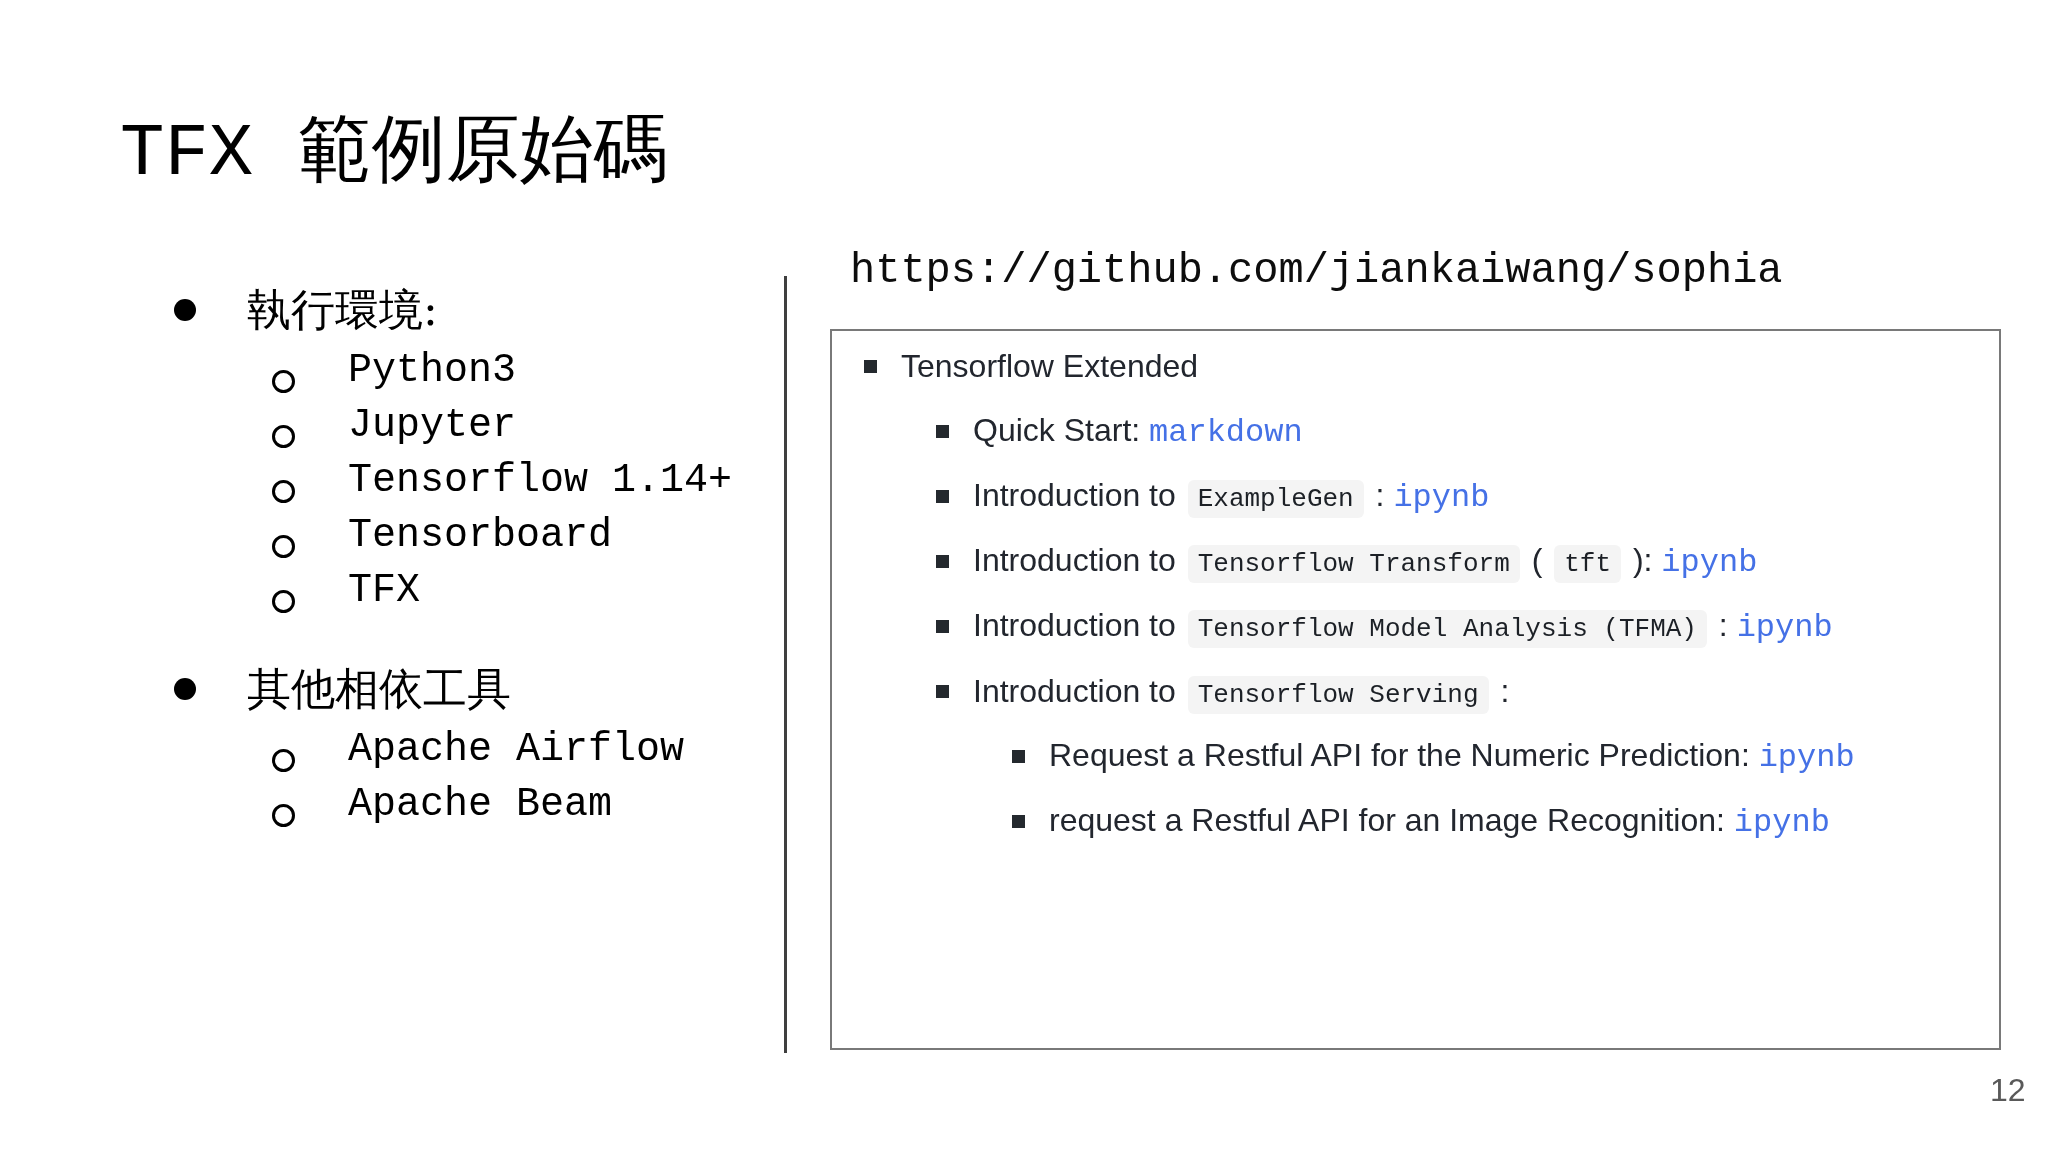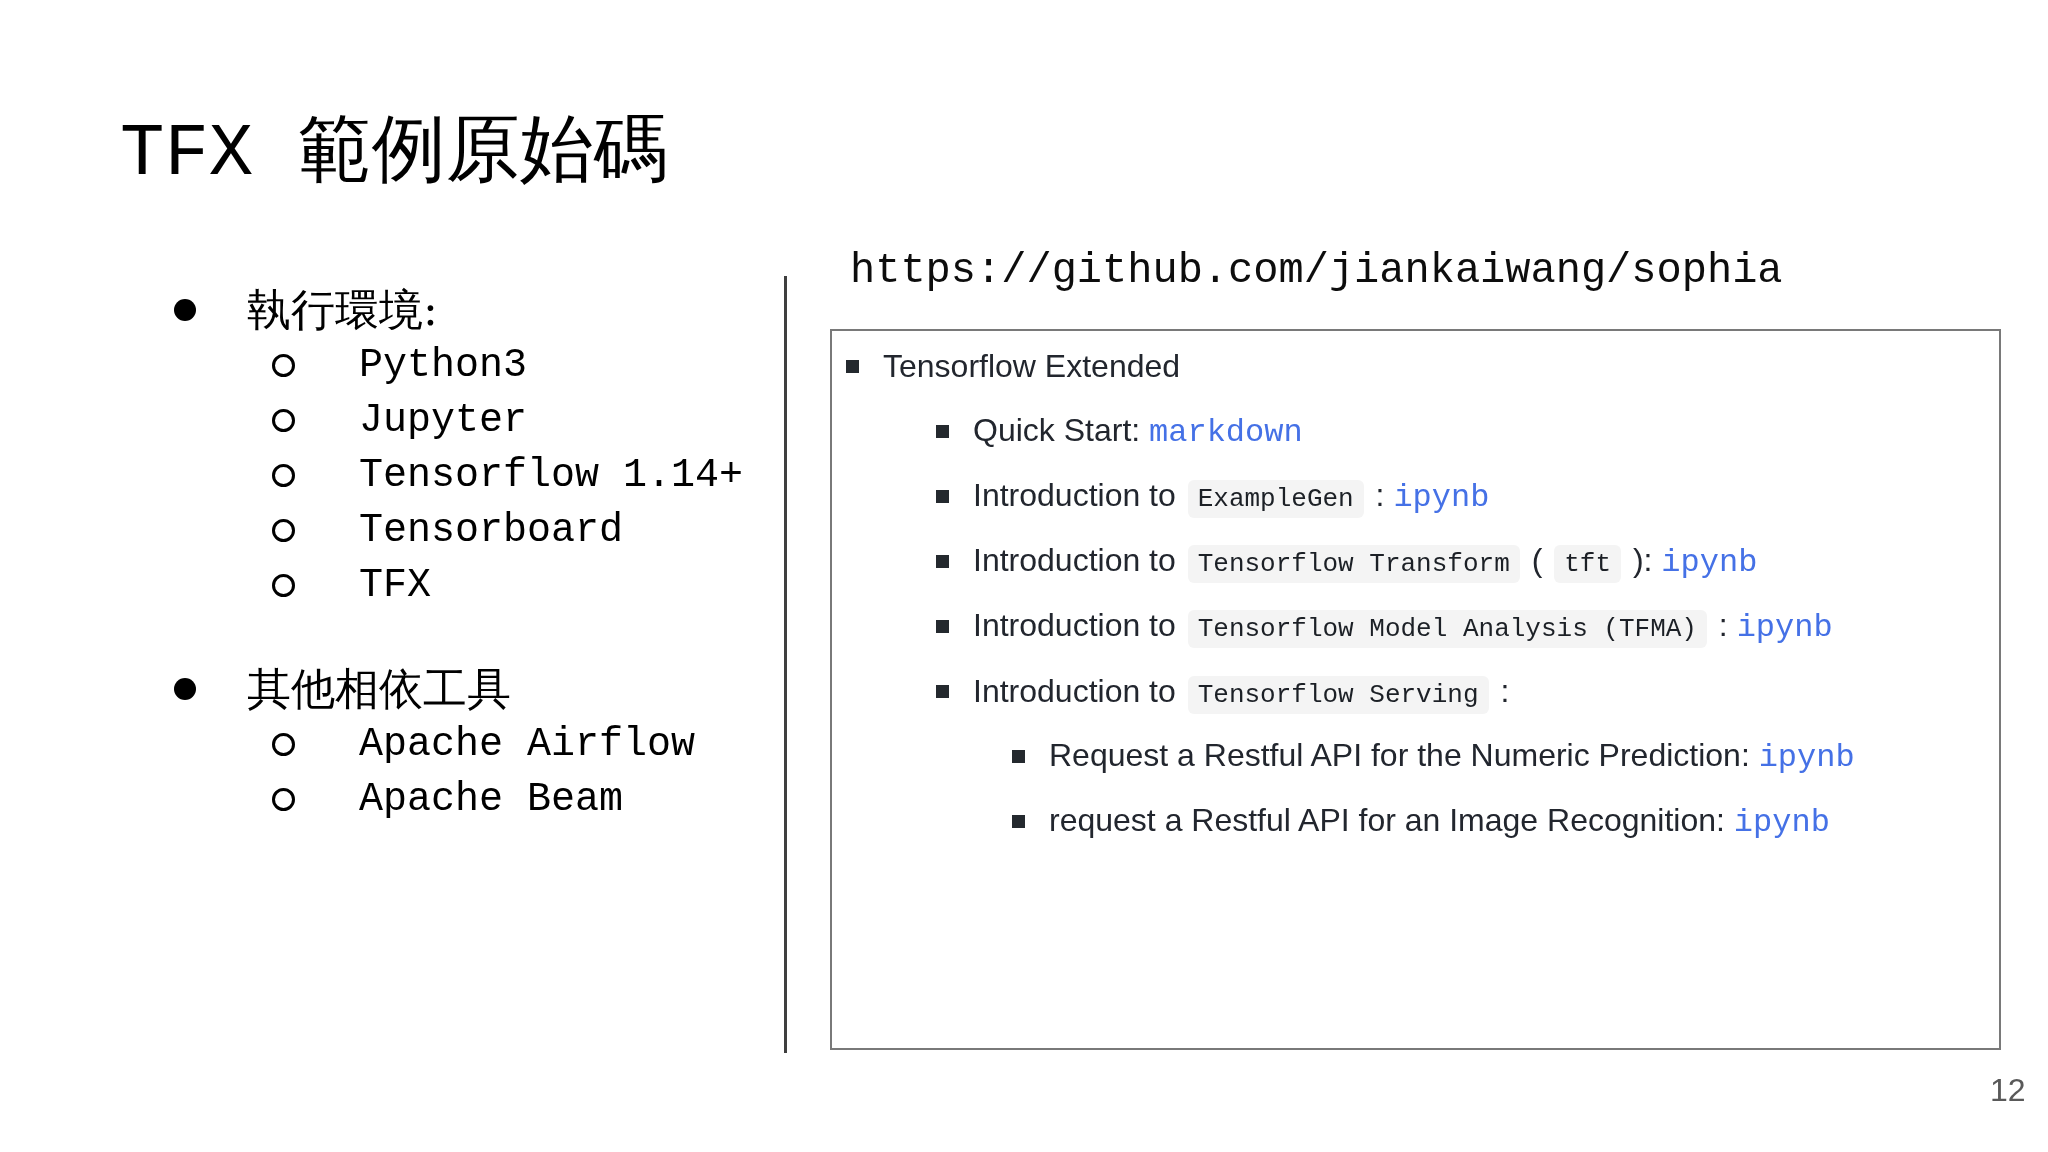--- a/index.html
+++ b/index.html
@@ -11,40 +11,40 @@
   .title{
     position:absolute;left:92px;top:100px;margin:0;
     font-family:"Liberation Mono","DejaVu Sans Mono",serif;
     font-size:74px;font-weight:normal;color:#000;white-space:nowrap;letter-spacing:0;
   }
   
   .left-list{position:absolute;left:146px;top:282px;}
   .lgroup-header{display:flex;align-items:center;height:56px;}
   .dot{width:22px;height:22px;border-radius:50%;background:#000;margin-right:51px;flex-shrink:0;}
   .lheader-text{font-family:"DejaVu Serif",serif;font-size:44px;color:#000;white-space:nowrap;}
-  .litem{display:flex;align-items:center;height:55px;padding-left:98px;gap:11px;}
+  .litem{display:flex;align-items:flex-end;height:55px;padding-left:98px;}
   .circ{width:17px;height:17px;border:3px solid #000;border-radius:50%;background:transparent;margin-right:53px;flex-shrink:0;}
   .litem-text{font-family:"Liberation Mono","DejaVu Sans Mono",monospace;font-size:40px;color:#000;white-space:nowrap;}
   .group-gap{height:48px;}
   
   .divider{position:absolute;left:756px;top:276px;width:3px;height:777px;background:var(--divider,#3f3f3f);}
   
   .repo-url{
     position:absolute;left:822px;top:247px;
     font-family:"Liberation Mono","DejaVu Sans Mono",monospace;
     font-size:42px;color:#0d0d0d;white-space:nowrap;
   }
   
   .readme-box{
     position:absolute;left:802px;top:329px;width:1171px;height:721px;
     border:2px solid var(--box_border,#797979);box-sizing:border-box;
     background:#fff;padding-top:3px;overflow:hidden;
   }
   .rrow{display:flex;align-items:center;height:65px;}
-  .lvl1{padding-left:14px;}
+  .lvl1{padding-left:32px;}
   .lvl2{padding-left:104px;}
   .lvl3{padding-left:180px;}
   .sq{width:13px;height:13px;background:#24292e;margin-right:24px;flex-shrink:0;}
   .row-text{font-size:32px;color:var(--text,#22262e);white-space:pre;}
   .seg-plain{color:var(--text,#22262e);}
   .seg-code{
     font-family:"Liberation Mono","DejaVu Sans Mono",monospace;
     font-size:26px;background:var(--code_bg,#f4f4f4);border-radius:6px;
     padding:4px 10px;margin:0 3px;color:#1c2026;
   }

